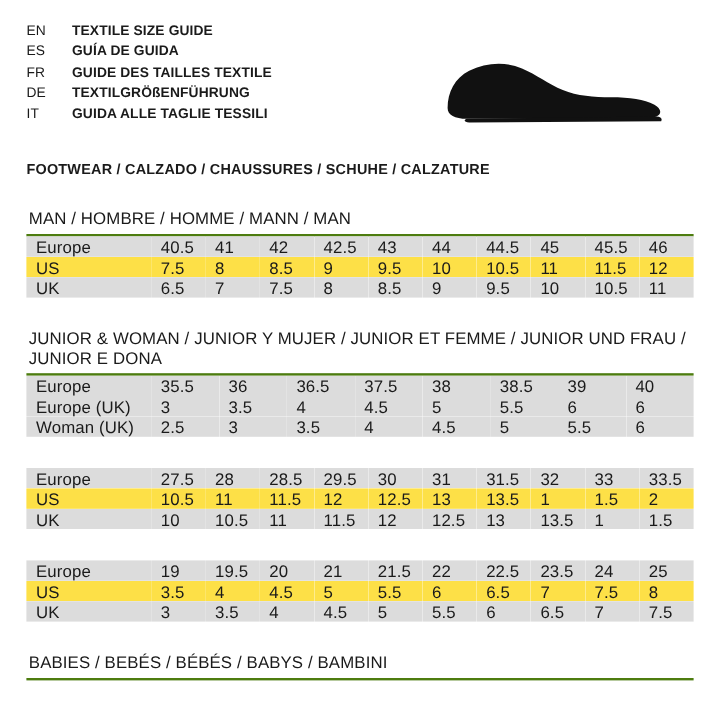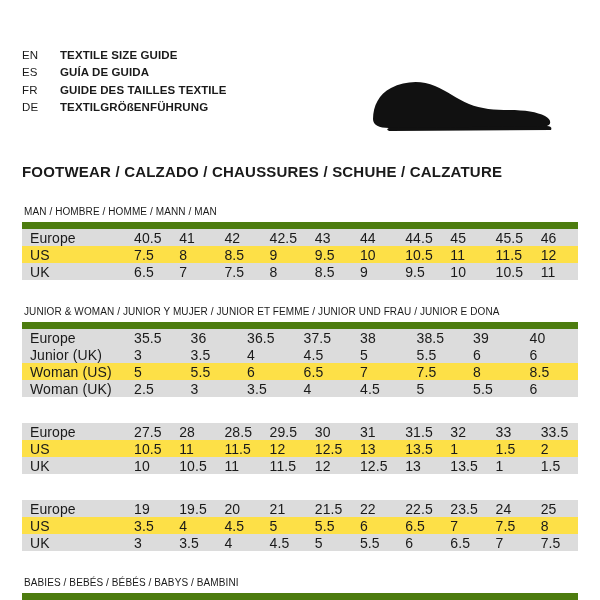--- a/index.html
+++ b/index.html
@@ -20,21 +20,20 @@
     height: 600px;
     box-sizing: border-box;
     padding: 18px 22px 0 22px;
   }
 
   
   .header {
     display: flex;
     align-items: flex-start;
     justify-content: space-between;
-    margin-top: 29px;
   }
   .lang-table {
     border-collapse: collapse;
     font-size: 11.5px;
     line-height: 1.42;
   }
   .lang-table td {
     padding: 0 0 1px 0;
     vertical-align: top;
     white-space: nowrap;
@@ -54,37 +53,37 @@
     height: 80px;
     margin-right: 18px;
     margin-top: 14px;
     display: flex;
     align-items: center;
     justify-content: center;
   }
   .shoe-wrap svg { display: block; }
 
   .section-title {
-    font-size: 15px;
+    font-size: 12px;
     font-weight: 700;
     letter-spacing: .2px;
     margin-top: 22px;
     margin-bottom: 2px;
   }
 
   
   .group {
     margin-top: 26px;
   }
   .group-title {
-    font-size: 10px;
+    font-size: 14px;
     font-weight: 400;
     padding: 0 0 5px 2px;
     letter-spacing: .1px;
-    border-bottom: 7px solid #4d7c0f;
+    border-bottom: 2px solid #4d7c0f;
   }
   table.sizes {
     border-collapse: collapse;
     width: 100%;
     font-size: 14px;
     table-layout: fixed;
   }
   table.sizes td {
     height: 17px;
     padding: 0 0 0 8px;
@@ -116,20 +115,24 @@
         <td class="lang-code">ES</td>
         <td class="lang-name">GUÍA DE GUIDA</td>
       </tr>
       <tr>
         <td class="lang-code">FR</td>
         <td class="lang-name">GUIDE DES TAILLES TEXTILE</td>
       </tr>
       <tr>
         <td class="lang-code">DE</td>
         <td class="lang-name">TEXTILGRÖßENFÜHRUNG</td>
+      </tr>
+      <tr>
+        <td class="lang-code">IT</td>
+        <td class="lang-name">GUIDA ALLE TAGLIE TESSILI</td>
       </tr>
     </tbody>
       </table>
 
     <div class="shoe-wrap">
       <svg width="190" height="70" viewBox="0 0 190 70" aria-hidden="true">
         <path d="M8 53 C8 40 14 28 26 22 C40 15 56 14 70 20 C82 25 92 33 104 38
                  C116 43 130 44 144 44 C160 44 172 46 180 50
                  C186 53 187 58 182 60 C176 62 160 62 140 62
                  L24 62 C14 62 8 59 8 53 Z" fill="#111111"></path>
@@ -196,40 +199,29 @@
         <td>35.5</td>
         <td>36</td>
         <td>36.5</td>
         <td>37.5</td>
         <td>38</td>
         <td>38.5</td>
         <td>39</td>
         <td>40</td>
       </tr>
       <tr class="shaded">
-        <td class="rowlabel">Junior (UK)</td>
+        <td class="rowlabel">Europe (UK)</td>
         <td>3</td>
         <td>3.5</td>
         <td>4</td>
         <td>4.5</td>
         <td>5</td>
         <td>5.5</td>
         <td>6</td>
         <td>6</td>
-      </tr>
-      <tr class="plain">
-        <td class="rowlabel">Woman (US)</td>
-        <td>5</td>
-        <td>5.5</td>
-        <td>6</td>
-        <td>6.5</td>
-        <td>7</td>
-        <td>7.5</td>
-        <td>8</td>
-        <td>8.5</td>
       </tr>
       <tr class="shaded">
         <td class="rowlabel">Woman (UK)</td>
         <td>2.5</td>
         <td>3</td>
         <td>3.5</td>
         <td>4</td>
         <td>4.5</td>
         <td>5</td>
         <td>5.5</td>

